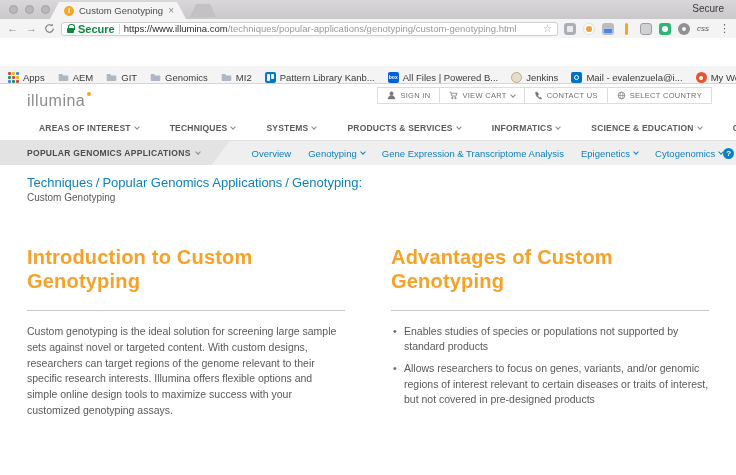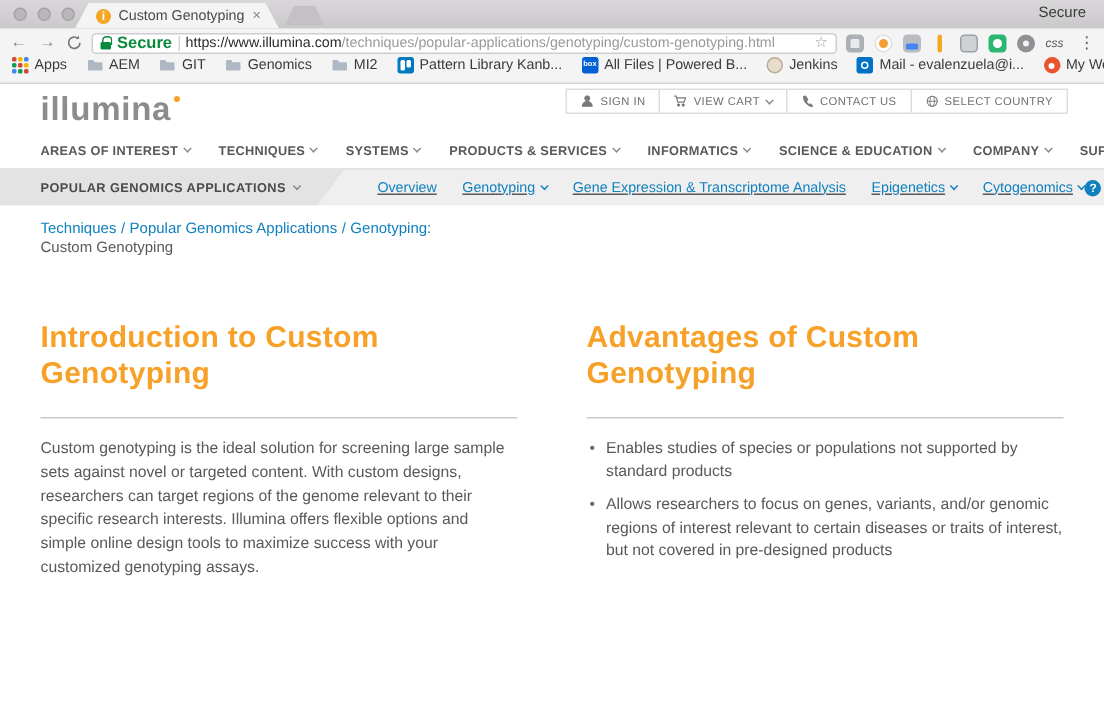--- a/index.html
+++ b/index.html
@@ -61,76 +61,76 @@
   .ext-5{background:#cfd1d3;border:1px solid #9aa0a6;}
   .ext-6{background:#2BB673;}
   .ext-6::after{content:"";position:absolute;inset:3px;background:#fff;border-radius:50%;}
   .ext-7{background:#8f9194;border-radius:50%;}
   .ext-7::after{content:"";position:absolute;inset:4px;background:#f5f4f5;border-radius:50%;}
   .ext-css{font-size:8px;color:#555;font-style:italic;}
   .menu-dots{font-size:11px;color:#5f6368;margin-left:3px;}
 
   
   .bookmarks{height:18px;background:#f5f4f5;border-bottom:1px solid #d6d4d6;
-             display:flex;align-items:flex-start;padding:0 8px;gap:13px;font-size:9.5px;color:#3a3a3a;}
+             display:flex;align-items:flex-end;padding:0 8px;gap:13px;font-size:9.5px;color:#3a3a3a;margin-top:28px;}
   .bm{display:flex;align-items:center;gap:4px;white-space:nowrap;}
   .bm-ic{width:11px;height:11px;flex:none;border-radius:2px;position:relative;}
   .ic-apps{display:grid;grid-template-columns:repeat(3,1fr);gap:1px;border-radius:0;}
   .ic-apps i{border-radius:1px;}
   .ic-trello{background:#0079BF;}
   .ic-trello::before,.ic-trello::after{content:"";position:absolute;top:2px;width:3px;background:#fff;border-radius:1px;}
   .ic-trello::before{left:2px;height:7px;}
   .ic-trello::after{right:2px;height:5px;}
   .ic-box{background:#0061D5;}
   .ic-box::after{content:"box";position:absolute;inset:0;color:#fff;font-size:5px;line-height:11px;text-align:center;font-weight:bold;}
   .ic-jenkins{background:#e8ddcb;border-radius:50%;border:1px solid #b9aa90;}
   .ic-outlook{background:#0072C6;}
   .ic-outlook::after{content:"";position:absolute;inset:3px;border:1.5px solid #fff;border-radius:50%;}
   .ic-workfront{background:#E8542E;border-radius:50%;}
   .ic-workfront::after{content:"";position:absolute;inset:3.5px;background:#fff;border-radius:50%;}
 
   
   .site-header{height:32px;background:#fff;position:relative;padding-left:27px;}
-  .logo{font-size:22px;color:#8b8c8e;letter-spacing:.5px;line-height:34px;position:relative;display:inline-block;font-weight:700;}
+  .logo{font-size:16px;color:#8b8c8e;letter-spacing:.5px;line-height:34px;position:relative;display:inline-block;font-weight:400;}
   .logo::after{content:"";position:absolute;right:-6px;top:8px;width:4px;height:4px;border-radius:50%;background:var(--heading-orange);}
   .utility{position:absolute;right:24px;top:3px;display:flex;border:1px solid #ddd;background:#fff;}
   .u-item{display:flex;align-items:center;gap:4px;padding:3px 9px;border-left:1px solid #ddd;
           font-size:7.5px;color:#6d6e71;letter-spacing:.3px;white-space:nowrap;}
   .u-item:first-child{border-left:0;}
   .u-item svg{width:9px;height:9px;fill:#77787b;stroke:#77787b;}
 
   
   .main-nav{height:24px;display:flex;align-items:center;padding:0 24px 0 27px;gap:19px;background:#fff;}
-  .mn-item{font-size:8.5px;font-weight:bold;color:#58595B;letter-spacing:.2px;display:flex;align-items:center;gap:4px;white-space:nowrap;}
+  .mn-item{font-size:8.5px;font-weight:bold;color:#58595B;letter-spacing:.2px;display:flex;align-items:center;gap:4px;white-space:nowrap;margin-left:12px;}
   .chev{display:inline-block;width:4px;height:4px;border-right:1px solid #8a8a8a;border-bottom:1px solid #8a8a8a;
         transform:rotate(45deg);margin-top:-2px;}
 
   
   .subnav{height:25px;background:#f0efef;border-top:1px solid #e2e1e1;display:flex;align-items:stretch;}
   .section-tab{background:#e4e3e3;display:flex;align-items:center;gap:5px;padding:0 30px 0 27px;
                font-size:8.5px;font-weight:bold;color:#4a4b4d;letter-spacing:.3px;white-space:nowrap;
                clip-path:polygon(0 0,100% 0,calc(100% - 18px) 100%,0 100%);}
-  .subnav-links{display:flex;align-items:center;gap:17px;padding-left:22px;text-decoration:underline;}
+  .subnav-links{display:flex;align-items:center;gap:17px;padding-left:22px;}
   .sn-link{font-size:9.5px;color:var(--link-blue);display:flex;align-items:center;gap:4px;white-space:nowrap;}
   .sn-link .chev{border-color:var(--link-blue);}
   .questions{margin-left:auto;display:flex;align-items:center;gap:5px;padding-right:26px;
              font-size:9px;color:var(--link-blue);font-weight:bold;}
   .q-circle{width:11px;height:11px;border-radius:50%;background:var(--link-blue);color:#fff;
             font-size:8px;font-weight:bold;text-align:center;line-height:11px;}
 
   
   .hero{height:141px;position:relative;overflow:hidden;
         background:linear-gradient(105deg,var(--hero-green-light) 0%,var(--hero-green-mid) 38%,#5d8e31 68%,var(--hero-green-dark) 100%);}
   .hero svg.waves{position:absolute;inset:0;width:100%;height:100%;}
   .hero h1{position:relative;color:#fff;font-size:27px;font-weight:bold;line-height:1.22;
            padding:30px 40px 0 27px;max-width:660px;letter-spacing:.2px;}
 
   
   .breadcrumb{padding:10px 27px 0;}
-  .bc-line1{font-size:10px;color:var(--link-blue);}
+  .bc-line1{font-size:13px;color:var(--link-blue);}
   .bc-line1 .sep{color:var(--link-blue);margin:0 3px;}
   .bc-current{font-size:10px;color:#58595B;margin-top:2px;}
 
   
   .columns{display:grid;grid-template-columns:1fr 1fr;gap:46px;padding:0 27px;margin-top:42px;}
   .col h2{color:var(--heading-orange);font-size:20px;line-height:1.2;font-weight:bold;max-width:250px;letter-spacing:.2px;}
   .col hr{border:0;border-top:1px solid #c9c9c9;margin:17px 0 13px;}
   .col p{font-size:10.5px;line-height:1.5;color:#58595B;}
   .col ul{list-style:none;}
   .col li{font-size:10.5px;line-height:1.45;color:#58595B;position:relative;padding-left:13px;margin-bottom:7px;}

